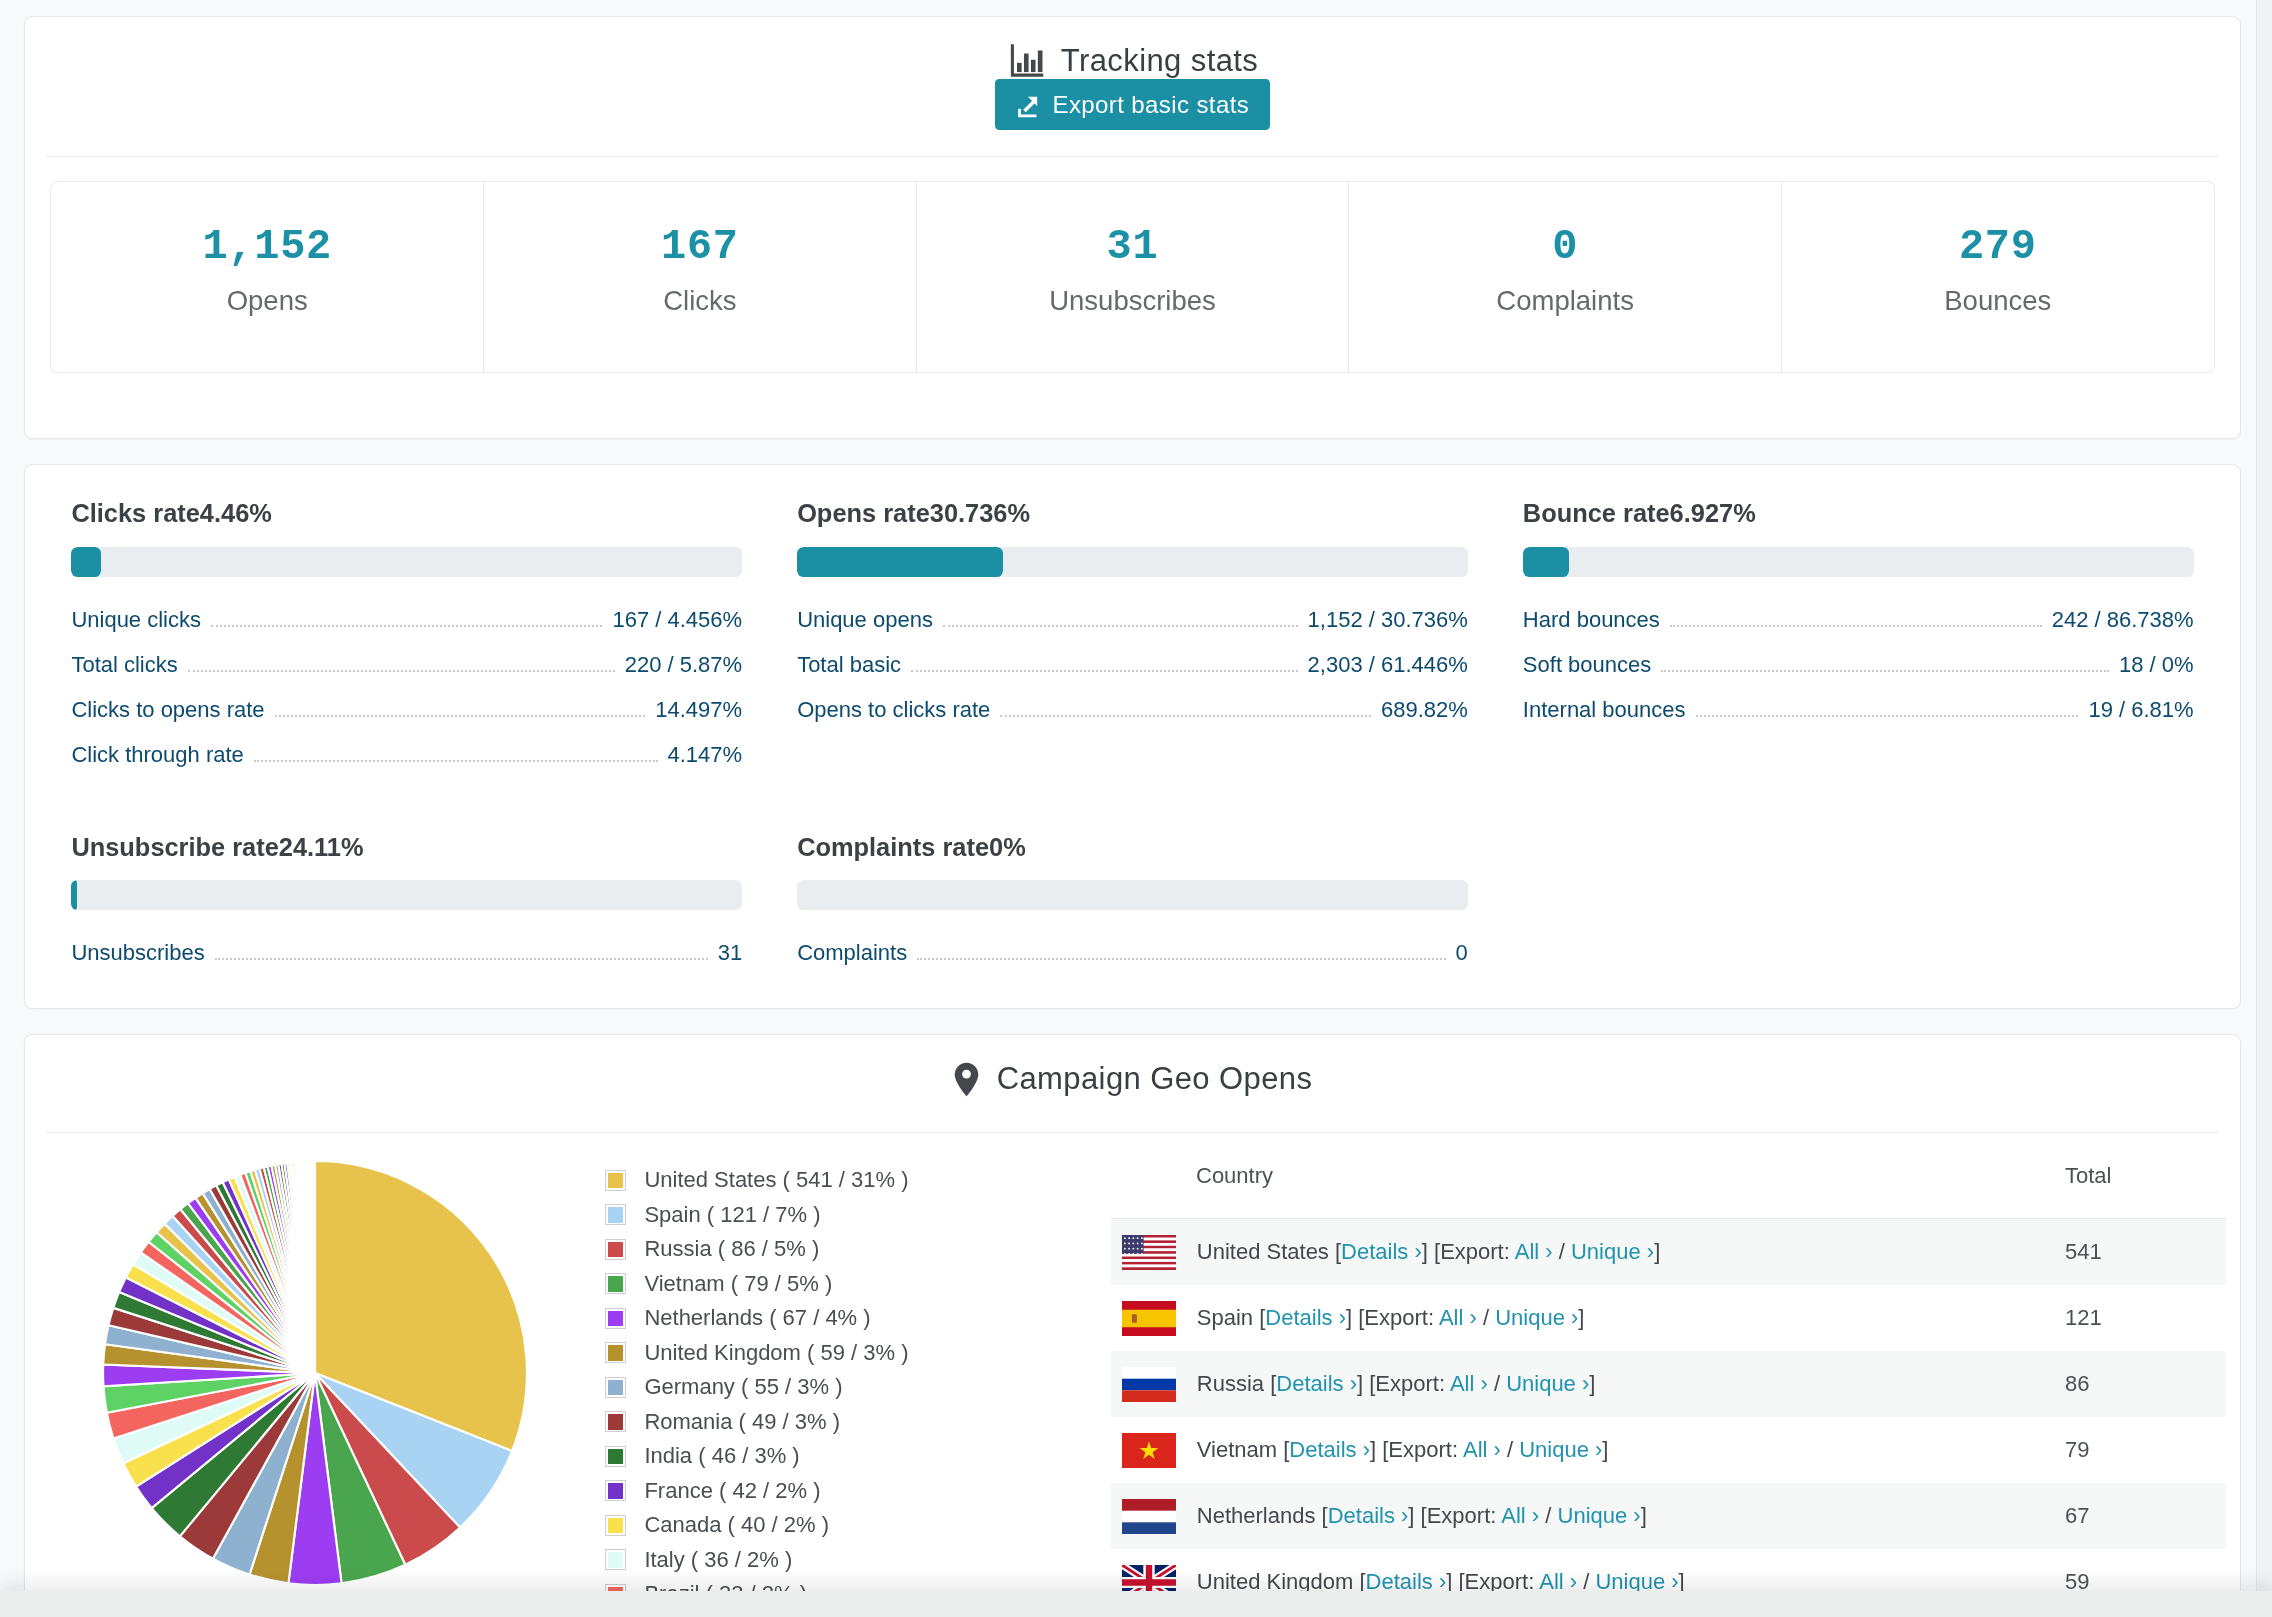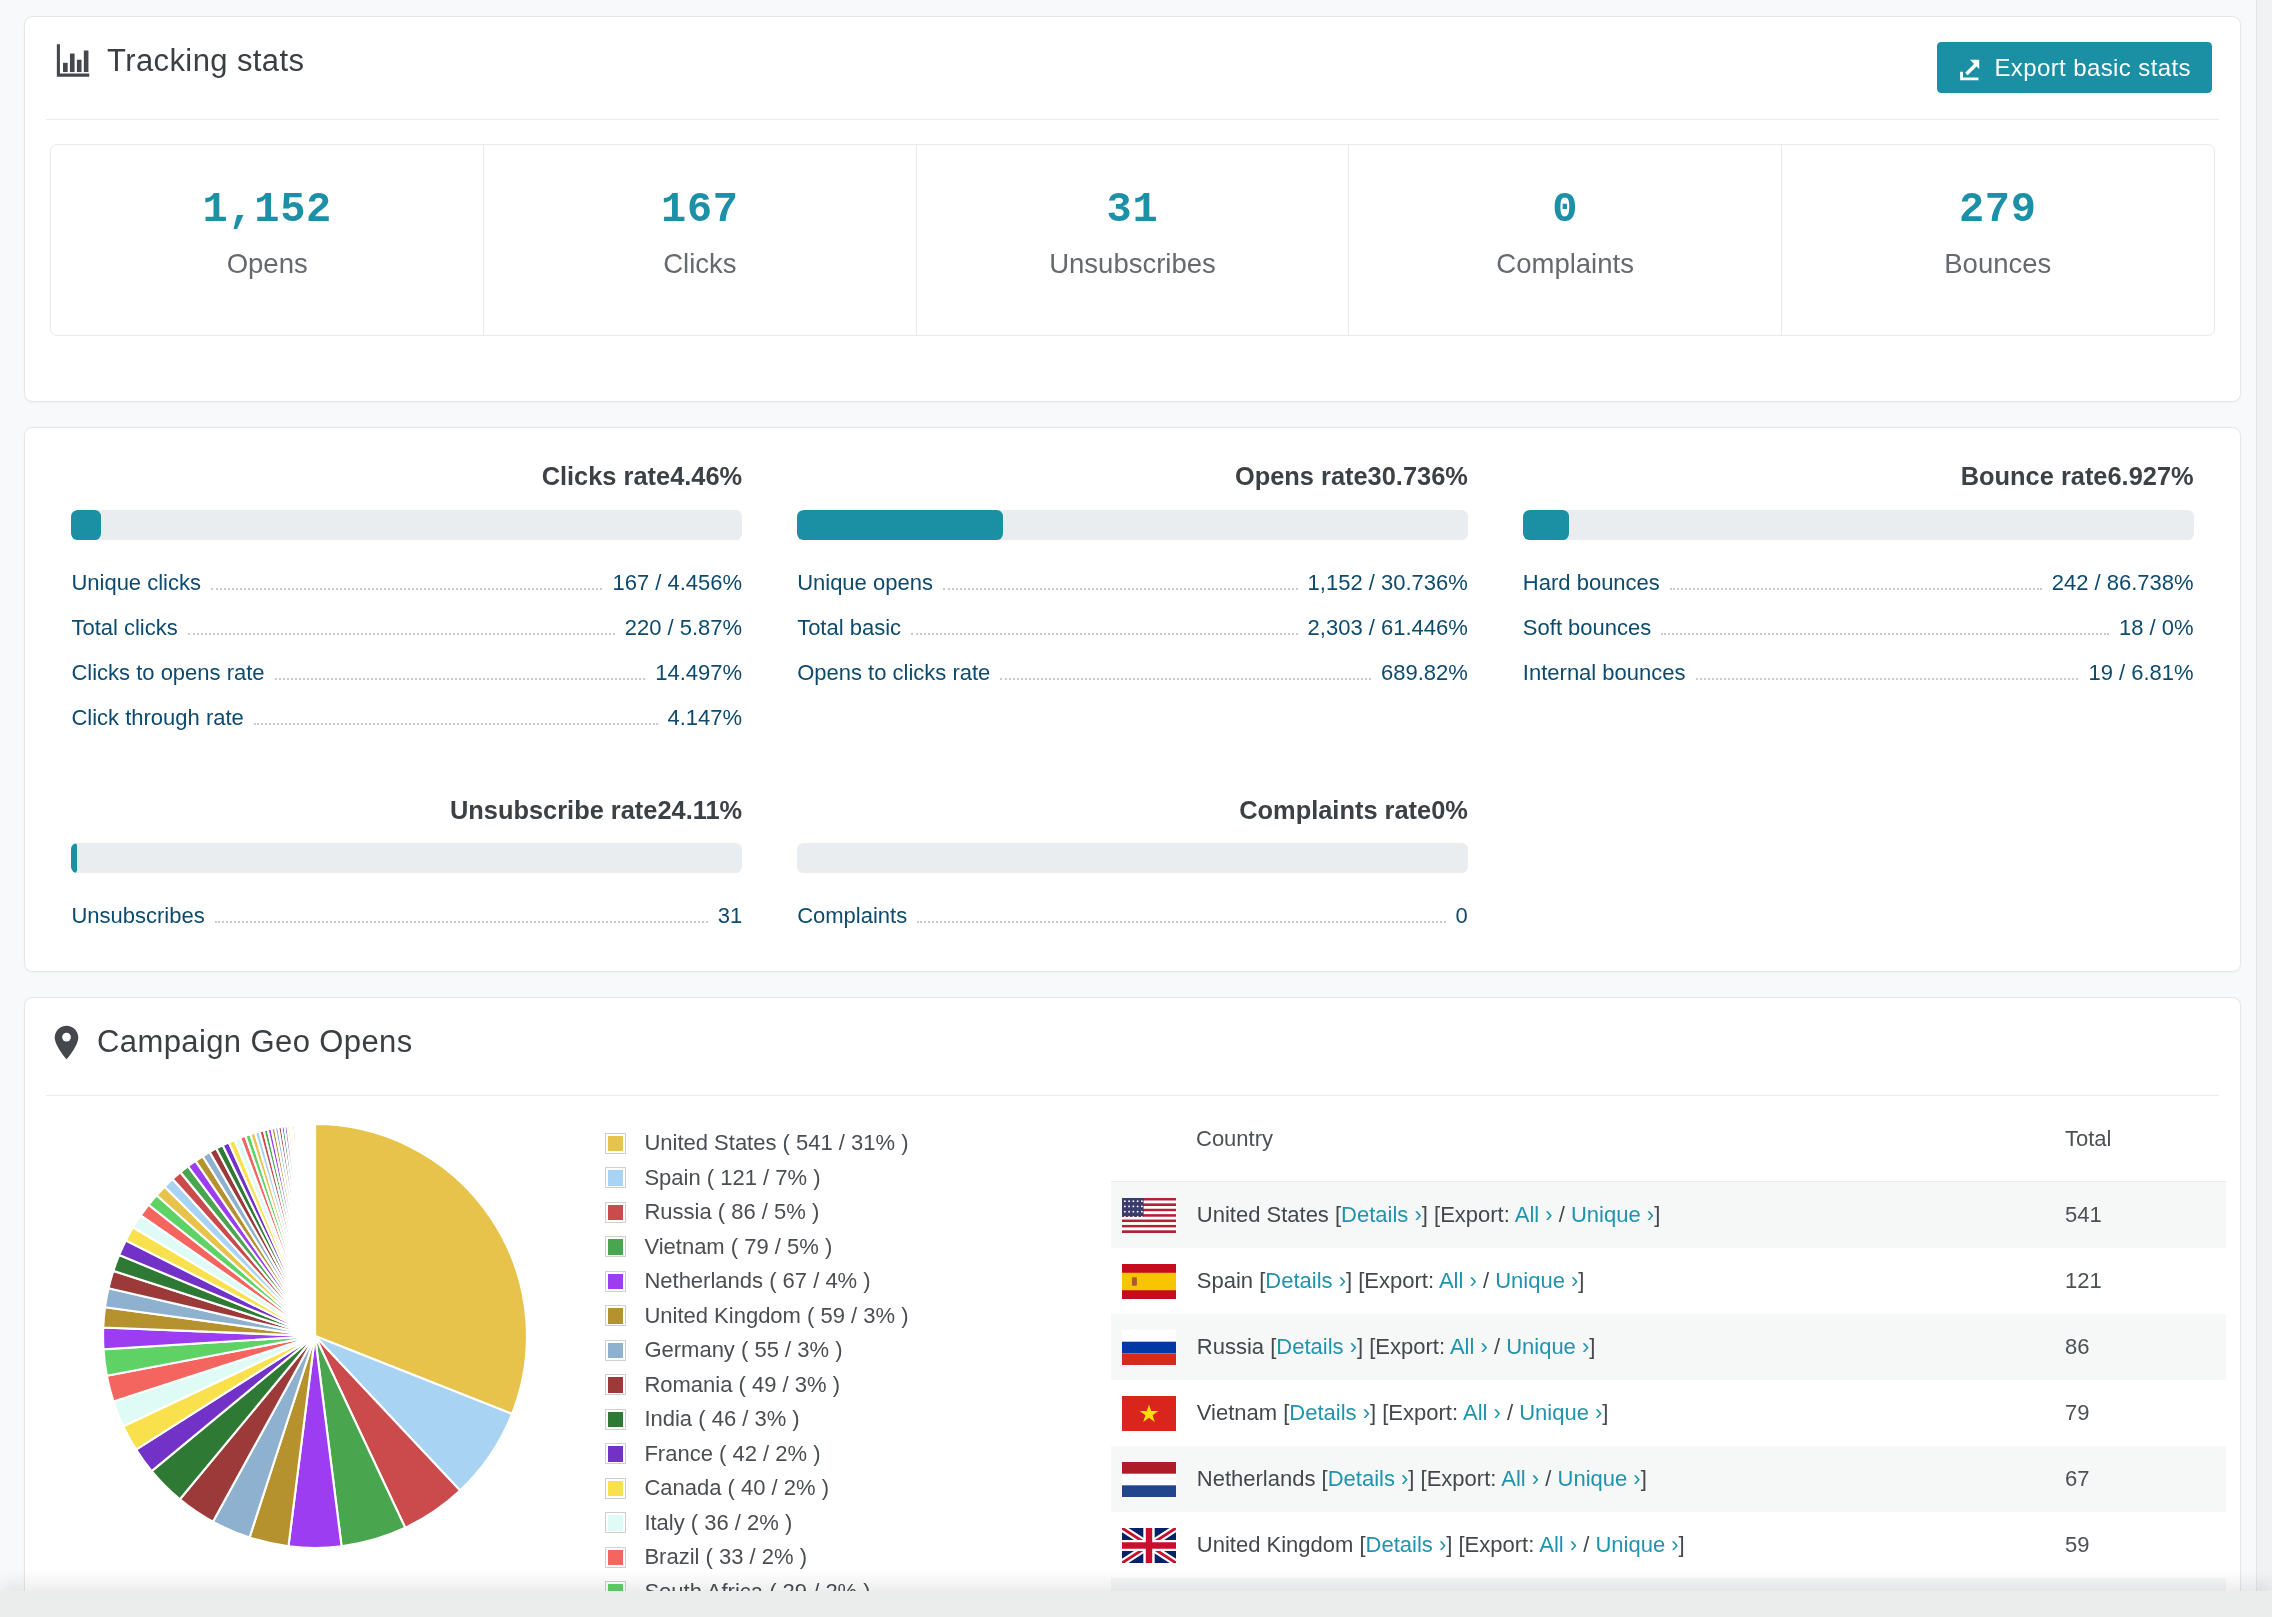--- a/index.html
+++ b/index.html
@@ -14,22 +14,22 @@
 
   .card {
     background:#fff;
     border:0.7px solid #e4e6e8;
     border-radius:8.5px;
     box-shadow:0 0.7px 2.1px rgba(40,50,60,0.04);
   }
 
   
   .card-header {
-    display:flex; align-items:flex-start; justify-content:space-between;
-    padding:25.4px 28px; min-height:97px;
+    display:flex; align-items:center; justify-content:space-between;
+    padding:25.4px 28px; min-height:97px;flex-direction:column;
   }
   .hdr-left { display:flex; align-items:center; gap:17px; }
   .hdr-title { font-size:31px; color:#3a3f44; letter-spacing:0.4px; }
   .hdr-divider { border:none; border-top:1.4px solid #ebebec; margin:0 21px; }
 
   
   .btn-export {
     display:flex; align-items:center; gap:11.3px;
     background:#1b90a4; color:#fff;
     border:none; border-radius:4.2px;
@@ -48,21 +48,21 @@
   .stat-cell:first-child { border-left:none; }
   .stat-value { font-size:42px; font-weight:700; color:#1c90a6; letter-spacing:0.7px;font-family:Liberation Mono, monospace; }
   .stat-label { font-size:27.5px; color:#66696d; margin-top:14px; }
 
   
   .rates-card { margin-top:25.4px; padding:34px 25.4px 42px 25.4px; }
   .rates-grid {
     display:grid; grid-template-columns:repeat(3,1fr);
     column-gap:55px; row-gap:65px; padding:0 21px;
   }
-  .rate-head { display:flex; justify-content:flex-end; align-items:baseline; }
+  .rate-head { display:flex; justify-content:flex-start; align-items:baseline; }
   .rate-title { font-size:25.4px; font-weight:700; color:#3c4145; }
   .rate-value { font-size:25.4px; font-weight:700; color:#3c4145; }
   .rate-bar {
     margin-top:18.4px; height:30px; background:#eaedef;
     border-radius:6.4px; overflow:hidden; position:relative;
   }
   .rate-fill { height:100%; background:#1b90a4; border-radius:6.4px; }
   .rate-rows { margin-top:30px; display:flex; flex-direction:column; gap:19px; }
   .rrow { display:flex; align-items:baseline; font-size:22px; color:#0c4a6e; }
   .rrow .leader { flex:1; border-bottom:2.1px dotted #c8cacc; margin:0 10px 5px 10px; min-width:28px; }

